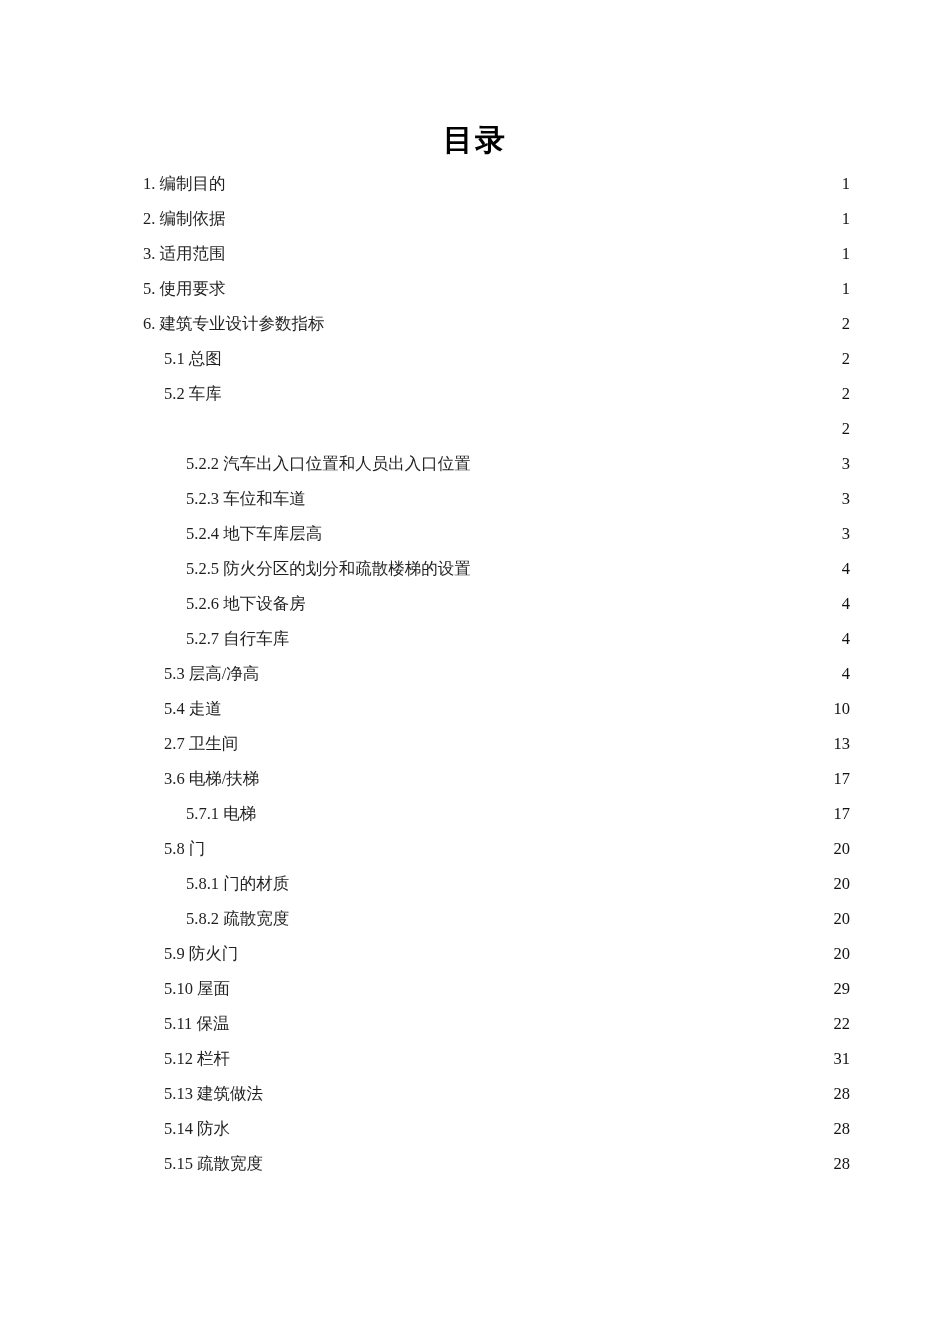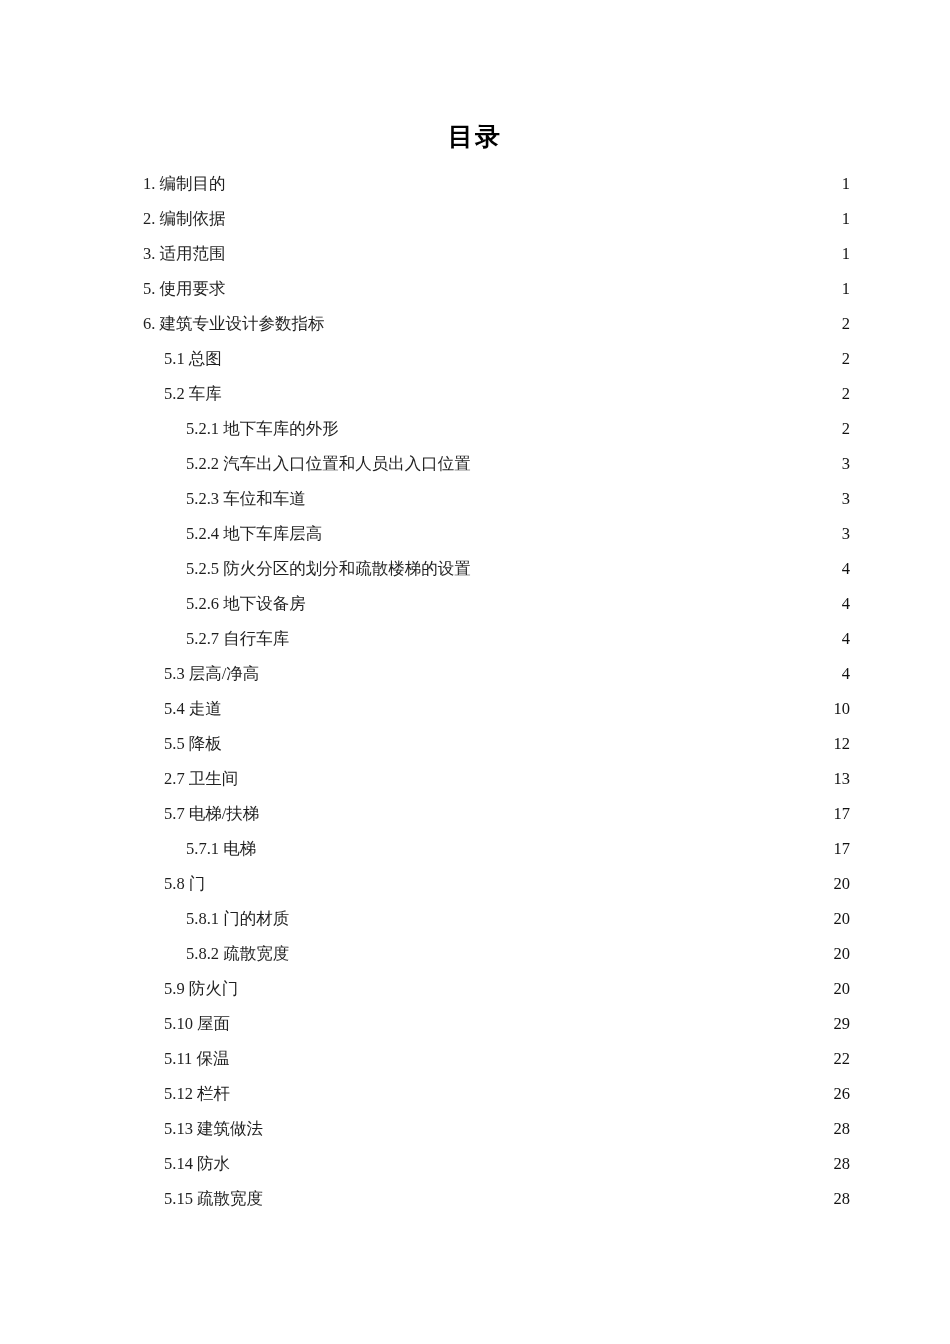--- a/index.html
+++ b/index.html
@@ -28,21 +28,21 @@
     background: #ffffff;
   }
 
   
   .toc-title {
     position: absolute;
     left: 0;
     top: 120px;
     width: 950px;
     text-align: center;
-    font-size: 25px;
+    font-size: 30px;
     font-weight: bold;
     letter-spacing: 2px;
     color: #000000;
     font-family: "Liberation Serif", "DejaVu Serif", serif;
   }
 
   
   .toc-list {
     position: absolute;
     left: 0;
@@ -139,21 +139,20 @@
         <span class="entry-text">5.1 总图</span>
         <span class="entry-leader"></span>
         <span class="entry-page">2</span>
       </div>
       <div class="toc-entry level-2">
         <span class="entry-text">5.2 车库</span>
         <span class="entry-leader"></span>
         <span class="entry-page">2</span>
       </div>
       <div class="toc-entry level-3">
-        <span class="entry-text">5.2.1 地下车库的外形</span>
         <span class="entry-leader"></span>
         <span class="entry-page">2</span>
       </div>
       <div class="toc-entry level-3">
         <span class="entry-text">5.2.2 汽车出入口位置和人员出入口位置</span>
         <span class="entry-leader"></span>
         <span class="entry-page">3</span>
       </div>
       <div class="toc-entry level-3">
         <span class="entry-text">5.2.3 车位和车道</span>
@@ -184,31 +183,26 @@
         <span class="entry-text">5.3 层高/净高</span>
         <span class="entry-leader"></span>
         <span class="entry-page">4</span>
       </div>
       <div class="toc-entry level-2">
         <span class="entry-text">5.4 走道</span>
         <span class="entry-leader"></span>
         <span class="entry-page">10</span>
       </div>
       <div class="toc-entry level-2">
-        <span class="entry-text">5.5 降板</span>
-        <span class="entry-leader"></span>
-        <span class="entry-page">12</span>
-      </div>
-      <div class="toc-entry level-2">
         <span class="entry-text">2.7 卫生间</span>
         <span class="entry-leader"></span>
         <span class="entry-page">13</span>
       </div>
       <div class="toc-entry level-2">
-        <span class="entry-text">5.7 电梯/扶梯</span>
+        <span class="entry-text">3.6 电梯/扶梯</span>
         <span class="entry-leader"></span>
         <span class="entry-page">17</span>
       </div>
       <div class="toc-entry level-3">
         <span class="entry-text">5.7.1 电梯</span>
         <span class="entry-leader"></span>
         <span class="entry-page">17</span>
       </div>
       <div class="toc-entry level-2">
         <span class="entry-text">5.8 门</span>
@@ -236,21 +230,21 @@
         <span class="entry-page">29</span>
       </div>
       <div class="toc-entry level-2">
         <span class="entry-text">5.11 保温</span>
         <span class="entry-leader"></span>
         <span class="entry-page">22</span>
       </div>
       <div class="toc-entry level-2">
         <span class="entry-text">5.12 栏杆</span>
         <span class="entry-leader"></span>
-        <span class="entry-page">26</span>
+        <span class="entry-page">31</span>
       </div>
       <div class="toc-entry level-2">
         <span class="entry-text">5.13 建筑做法</span>
         <span class="entry-leader"></span>
         <span class="entry-page">28</span>
       </div>
       <div class="toc-entry level-2">
         <span class="entry-text">5.14 防水</span>
         <span class="entry-leader"></span>
         <span class="entry-page">28</span>

